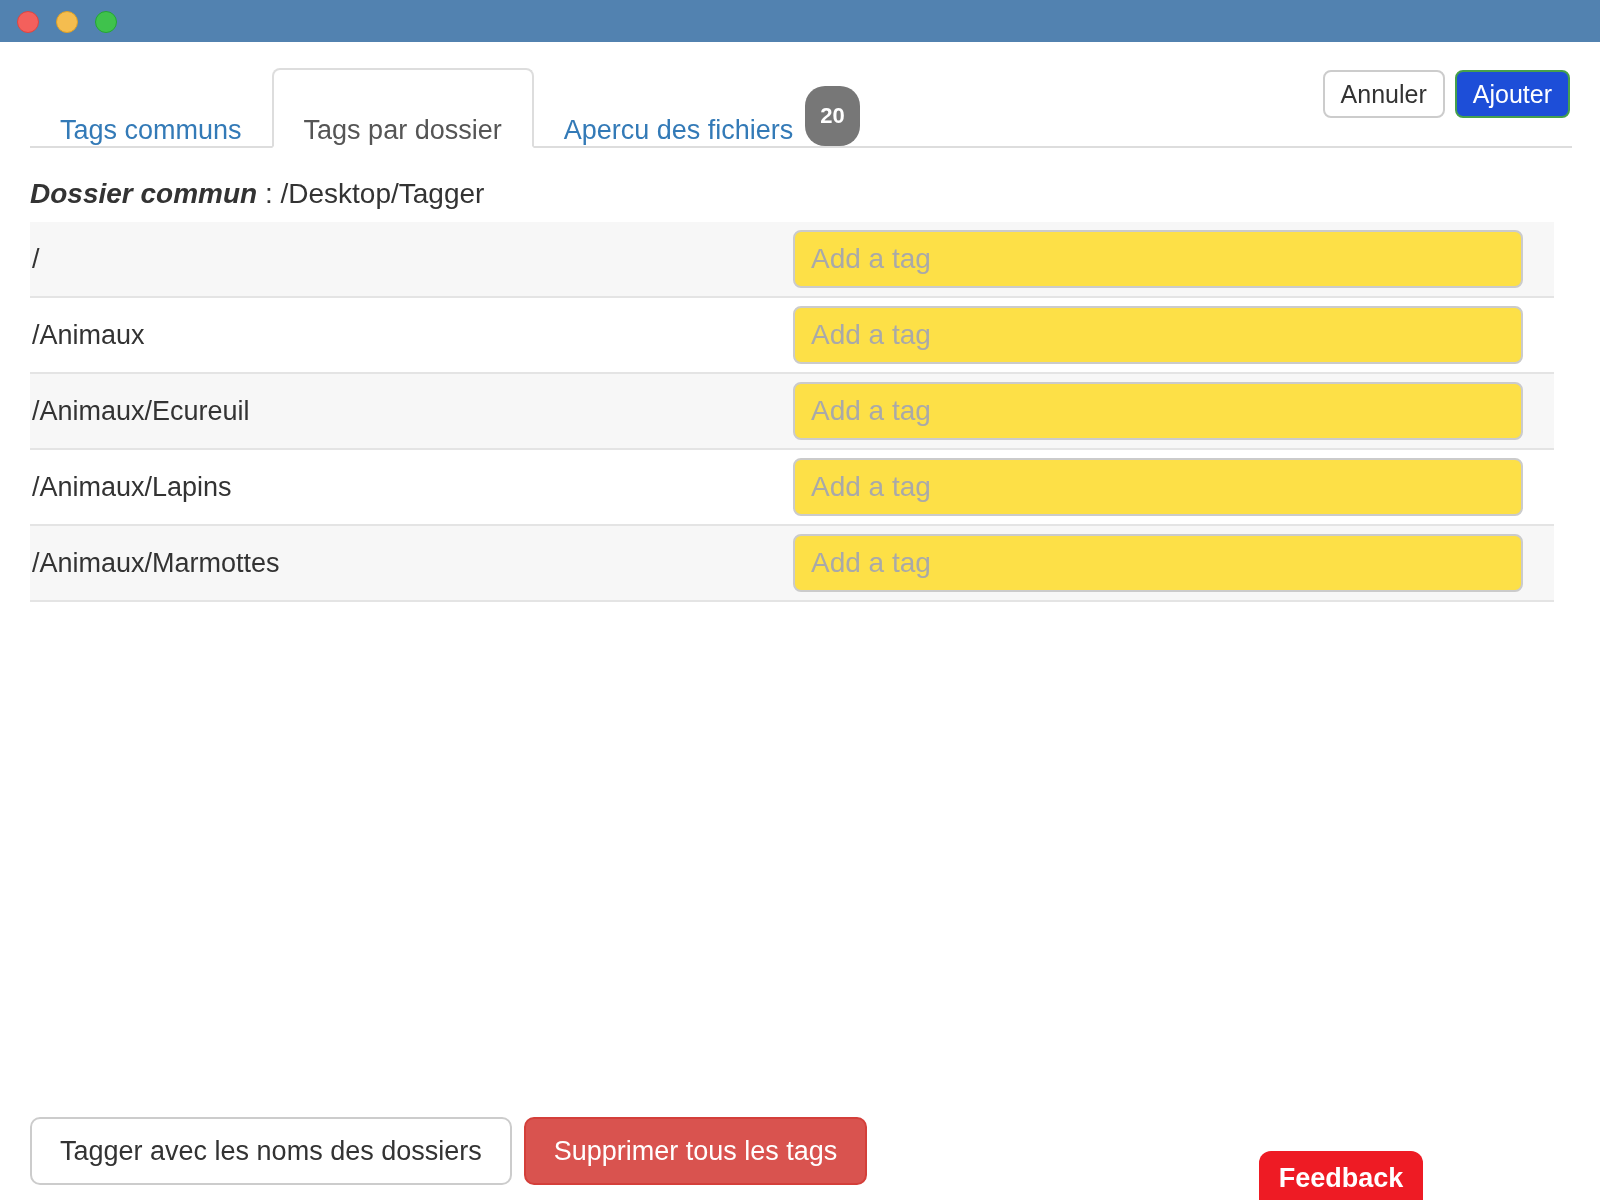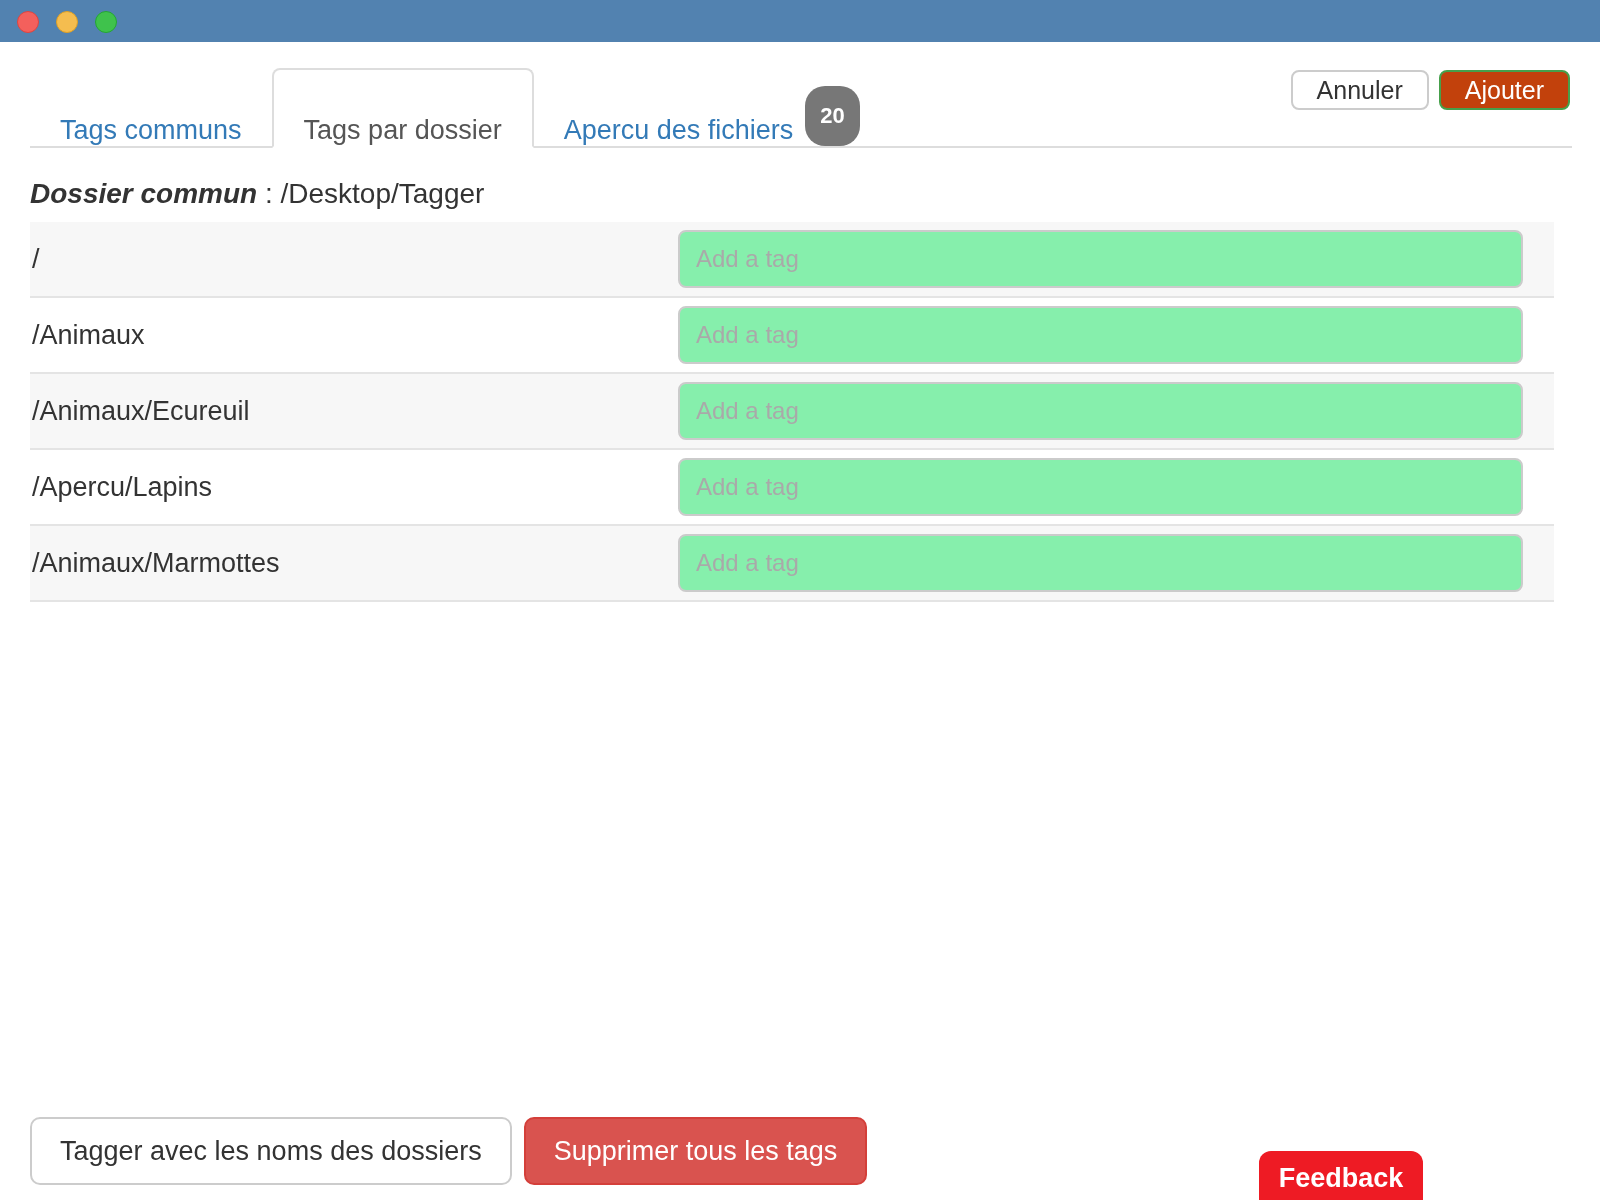--- a/index.html
+++ b/index.html
@@ -31,49 +31,49 @@
     border-radius:8px 8px 0 0;margin-bottom:-2px;color:#555;
   }
   .badge{
     background:#777;color:#fff;font-weight:bold;font-size:22px;
     border-radius:20px;padding:19px 15px;line-height:1;
   }
   .header-actions{
     position:absolute;top:70px;right:30px;display:flex;gap:10px;
   }
   .btn{
-    height:40px;display:flex;align-items:center;justify-content:center;
-    padding:0 24px;border-radius:8px;font-size:25px;box-sizing:border-box;
+    height:48px;display:flex;align-items:center;justify-content:center;
+    padding:0 16px;border-radius:8px;font-size:25px;box-sizing:border-box;
     cursor:pointer;border:2px solid transparent;
   }
   .btn-default{background:#fff;border-color:#ccc;color:#333;}
-  .btn-success{background:#c2410c;border-color:#46a04b;color:#fff;text-align:center;}
+  .btn-success{background:#1d4ed8;border-color:#46a04b;color:#fff;text-align:center;}
   .btn-danger{background:#d9534f;border-color:#d43f3a;color:#fff;}
 
   
   .common-folder{
     position:absolute;left:30px;top:178px;font-size:28px;color:#333;
   }
   .common-folder .lbl{font-weight:bold;font-style:italic;}
   .common-folder .sep{white-space:pre;}
 
   
   .folder-table{
     position:absolute;left:30px;top:222px;width:1524px;
   }
   .folder-row{
     height:76px;display:flex;align-items:center;
     border-bottom:2px solid #e4e4e4;box-sizing:border-box;padding-left:2px;
   }
   .folder-row.stripe{background:#f7f7f7;}
   .folder-path{flex:1;font-size:27px;color:#333;}
   .tag-input{
-    width:845px;height:58px;margin-right:31px;box-sizing:border-box;
-    border:2px solid #cbcbcb;border-radius:8px;background:#86efac;
-    font-size:24px;padding:0 16px;color:#555;
+    width:730px;height:58px;margin-right:31px;box-sizing:border-box;
+    border:2px solid #cbcbcb;border-radius:8px;background:#fde047;
+    font-size:28px;padding:0 16px;color:#555;
     font-family:"Liberation Sans",sans-serif;outline:none;
   }
   .tag-input::placeholder{color:#a9a9a9;opacity:1;}
 
   
   .bottom-actions{
     position:absolute;left:30px;top:1117px;display:flex;gap:12px;
   }
   .btn-lg{height:68px;font-size:27px;padding:0 28px;border-radius:10px;}
 
@@ -123,21 +123,21 @@
   </div>
   <div class="folder-row">
     <span class="folder-path">/Animaux</span>
     <input class="tag-input" placeholder="Add a tag" style="">
   </div>
   <div class="folder-row stripe">
     <span class="folder-path">/Animaux/Ecureuil</span>
     <input class="tag-input" placeholder="Add a tag" style="">
   </div>
   <div class="folder-row">
-    <span class="folder-path">/Apercu/Lapins</span>
+    <span class="folder-path">/Animaux/Lapins</span>
     <input class="tag-input" placeholder="Add a tag" style="">
   </div>
   <div class="folder-row stripe">
     <span class="folder-path">/Animaux/Marmottes</span>
     <input class="tag-input" placeholder="Add a tag" style="">
   </div>
 </div>
 
 <div class="bottom-actions">
   <button class="btn btn-default btn-lg">Tagger avec les noms des dossiers</button>

